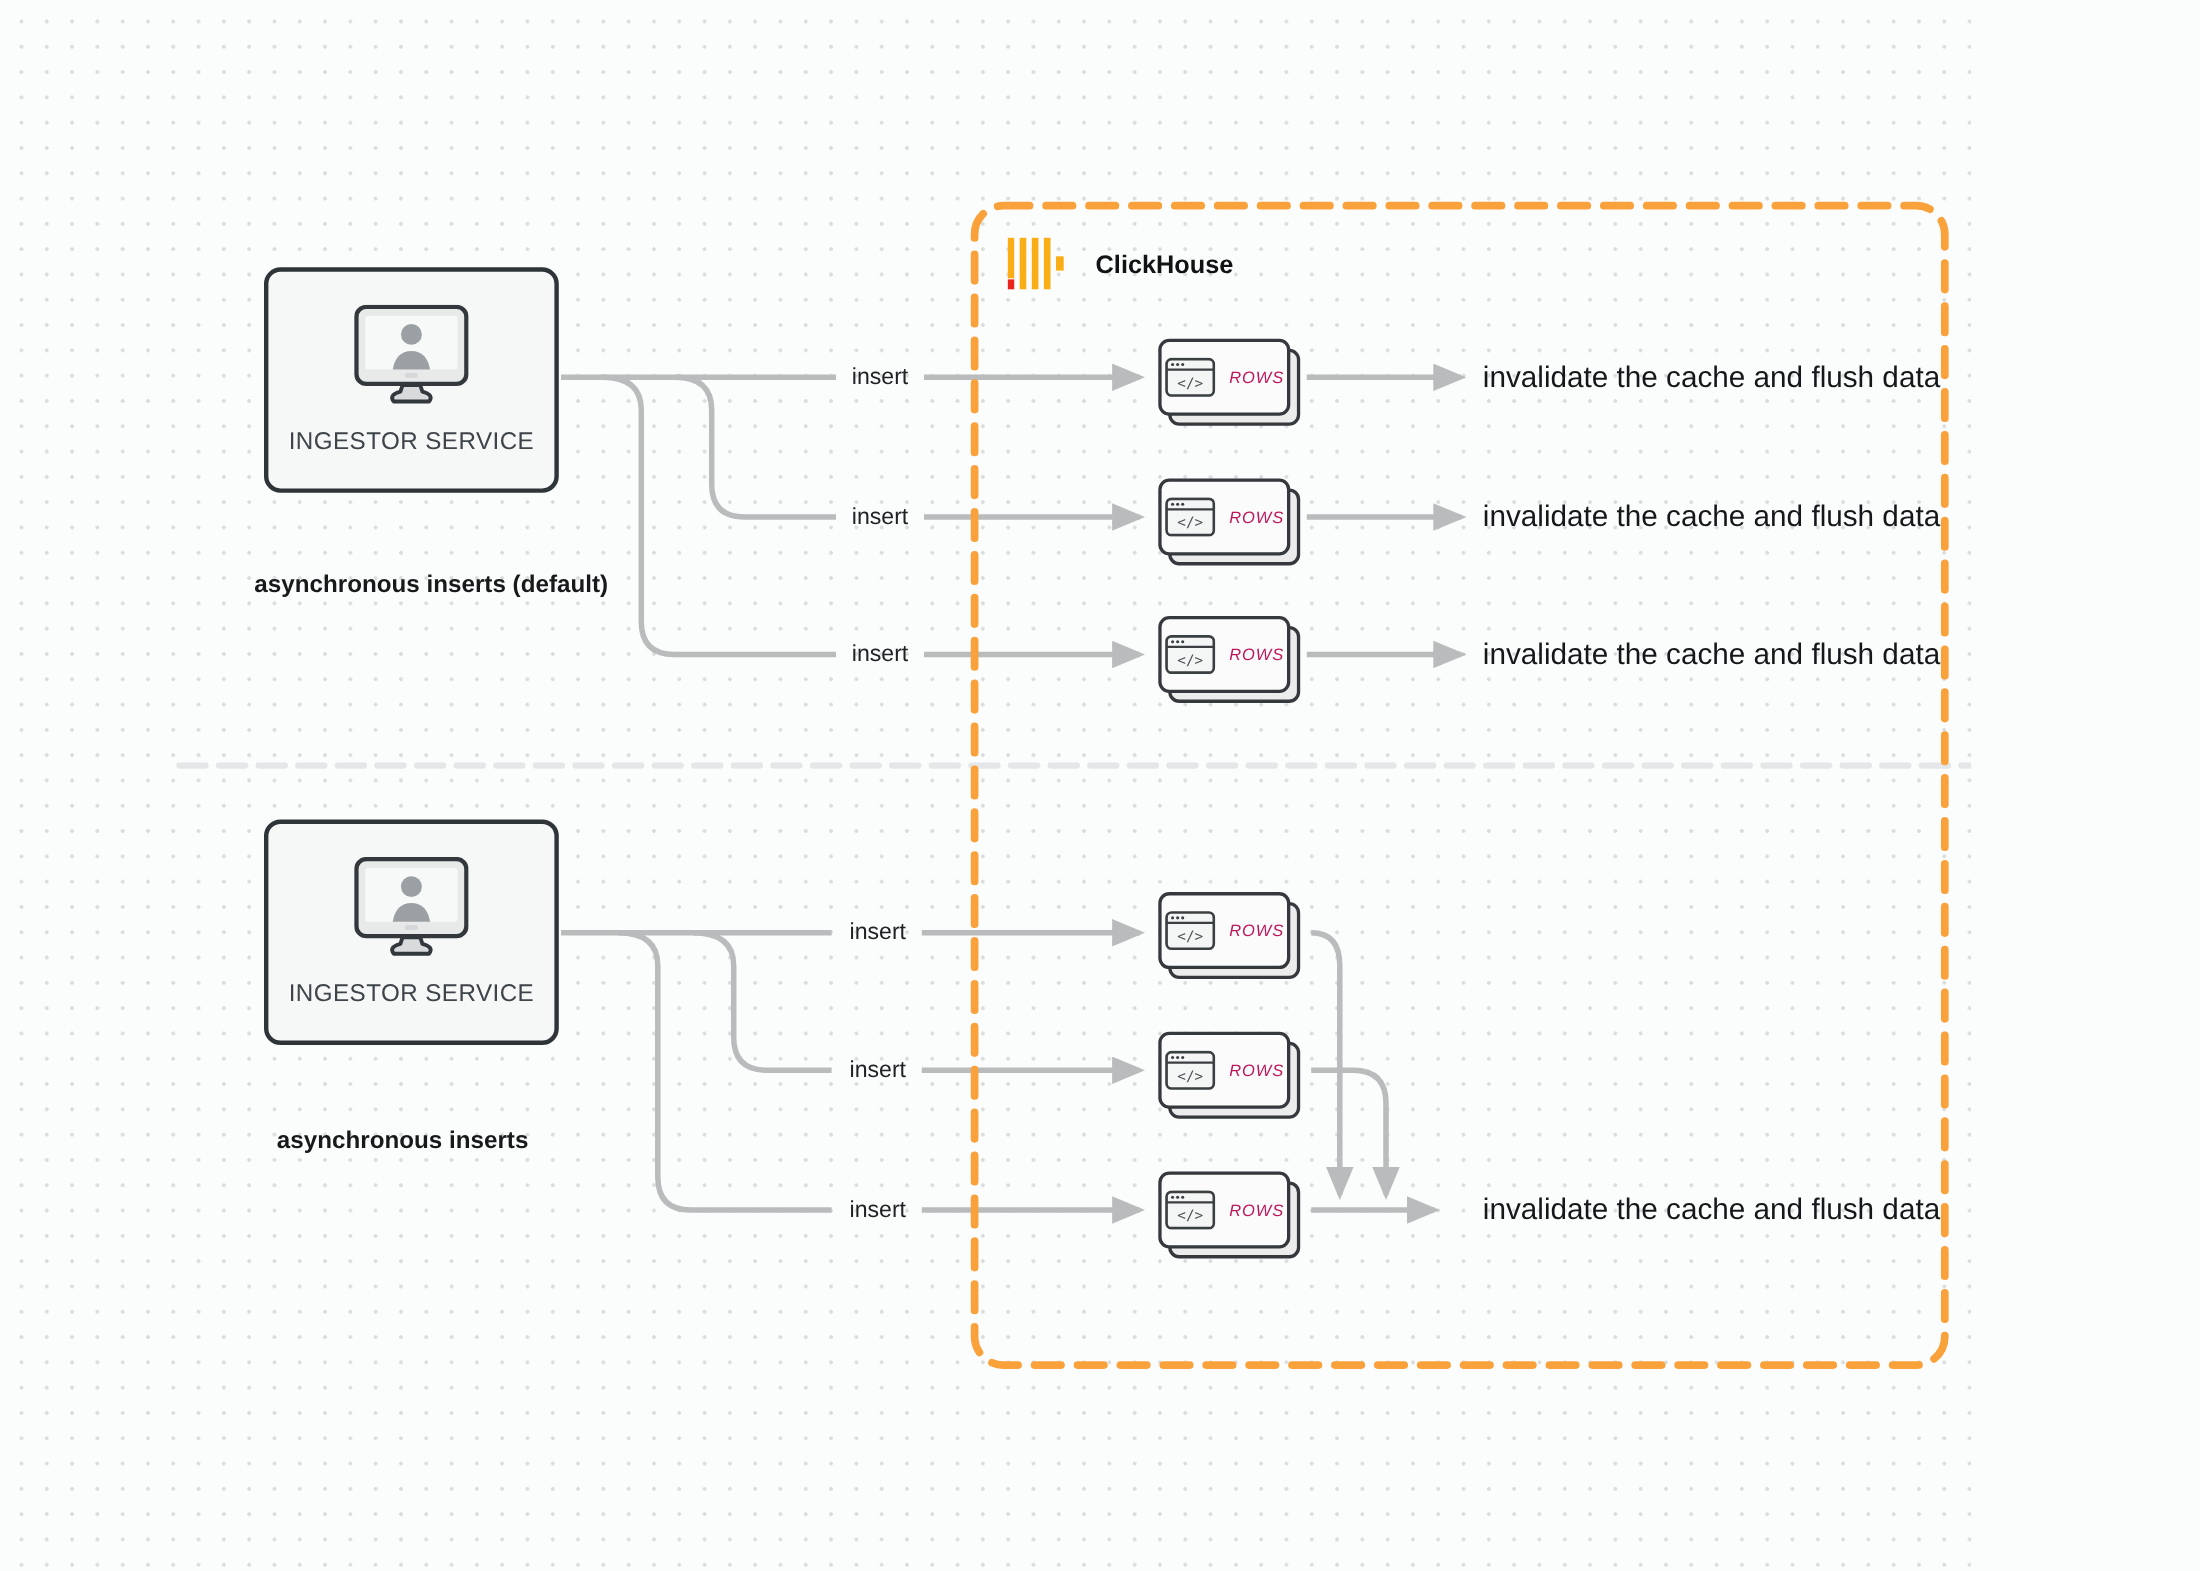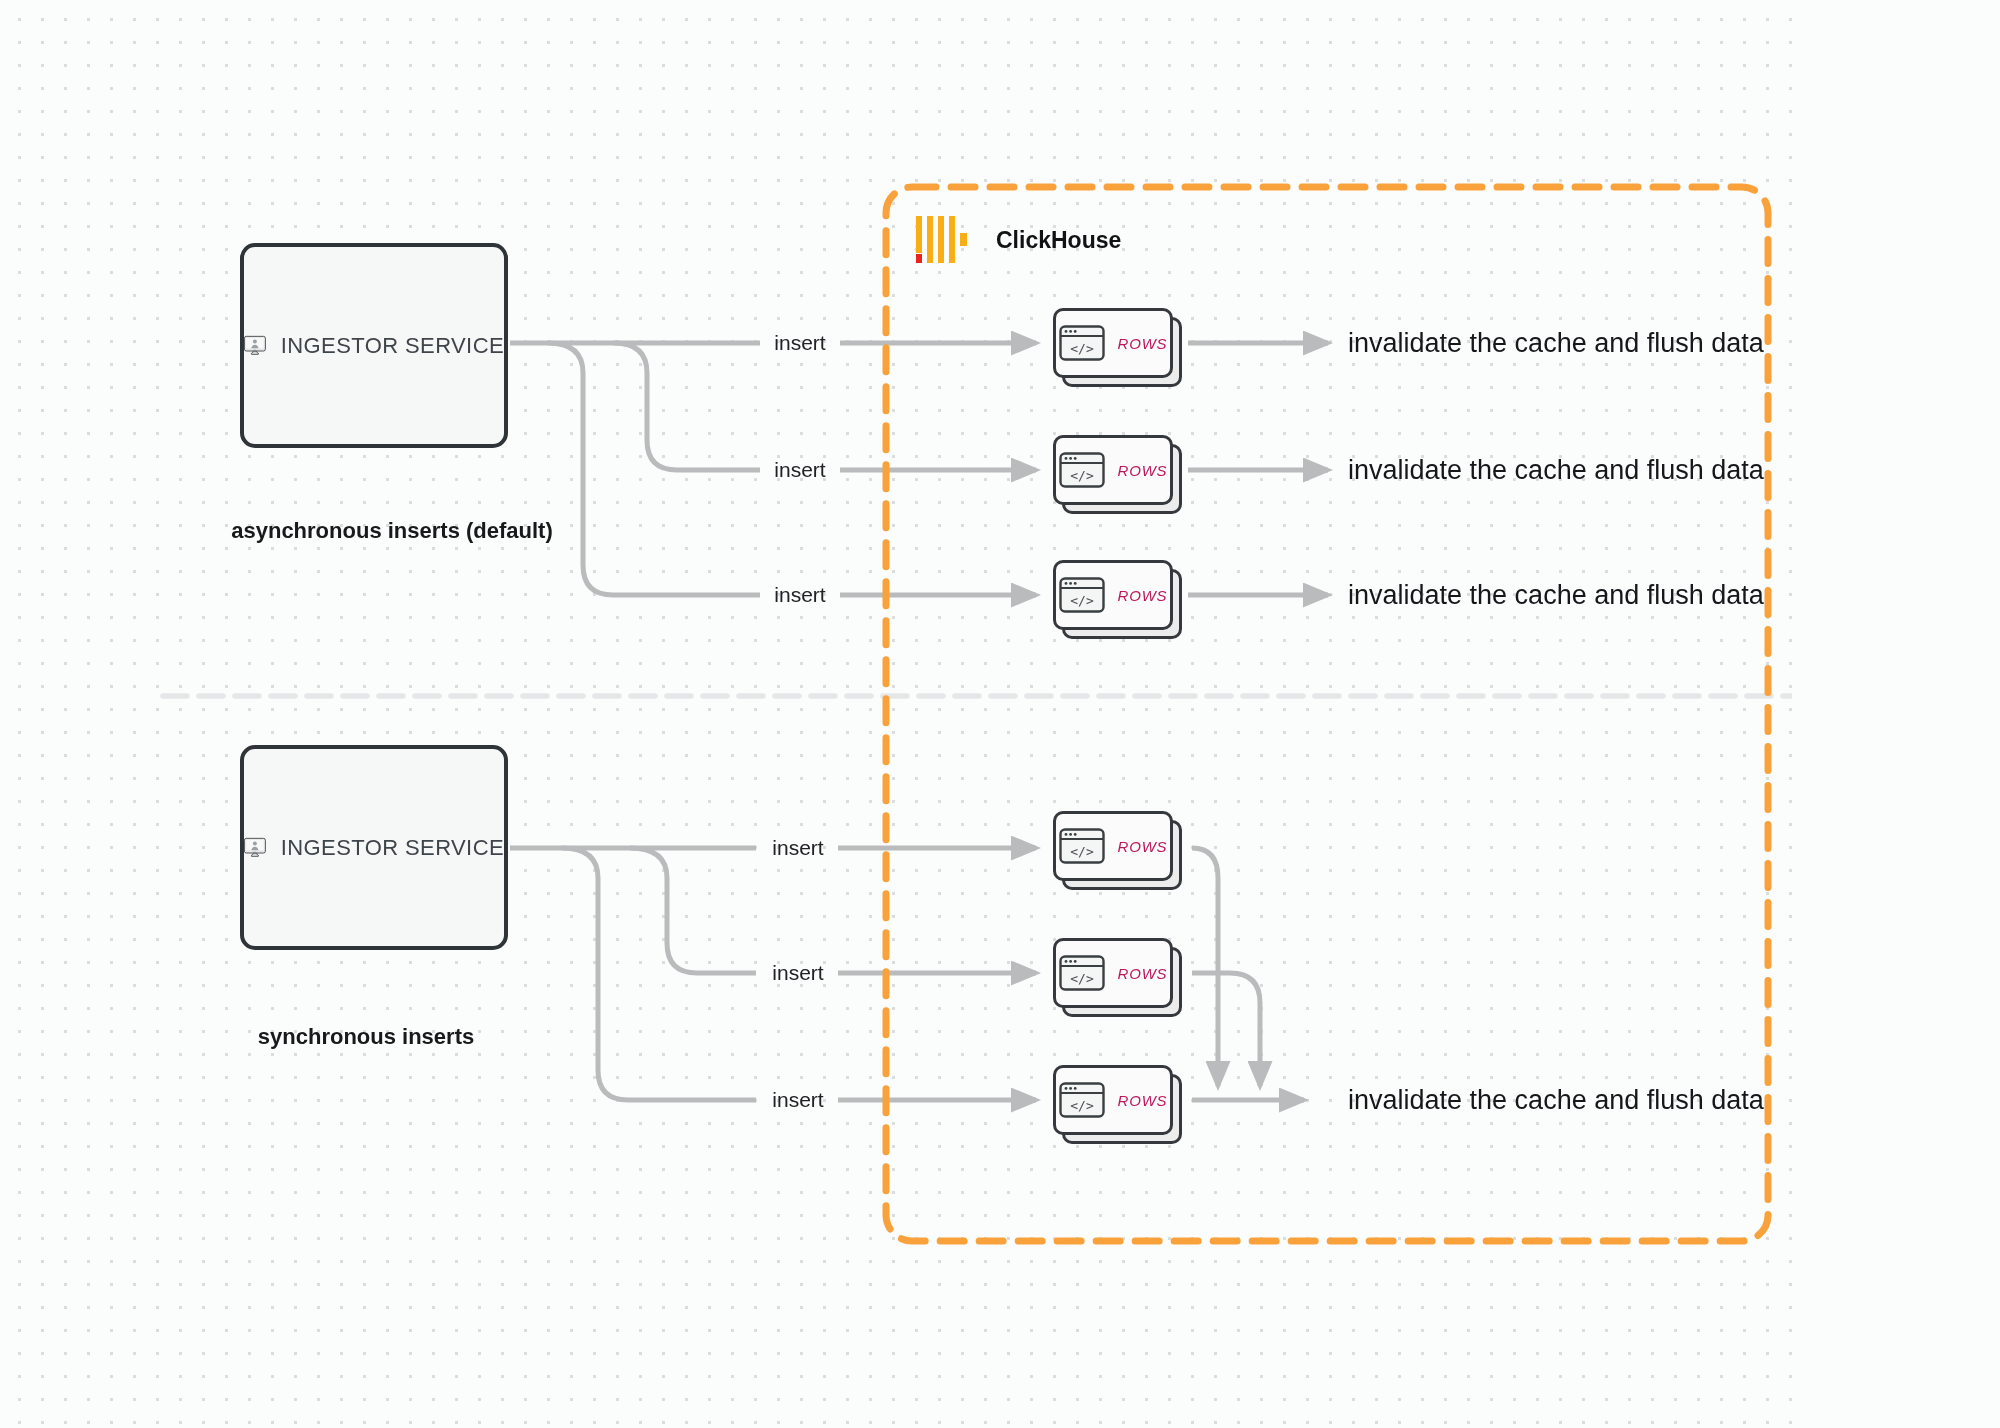--- a/index.html
+++ b/index.html
@@ -14,21 +14,21 @@
     background-image:radial-gradient(circle, #dbdddd 1.7px, transparent 1.9px);
     background-size:23px 23px;
     background-position:8px 8px;
   }
   svg.connectors{position:absolute;left:0;top:0;z-index:1;}
 
   
   .service-box{
     position:absolute;z-index:2;width:268px;height:205px;
     background:#f6f7f7;border:4px solid #2e3438;border-radius:15px;
-    box-sizing:border-box;display:flex;
+    box-sizing:border-box;display:flex;flex-direction:column;
     align-items:center;justify-content:center;gap:15px;
   }
   .service-label{
     font-size:22px;color:#3e454a;letter-spacing:.4px;white-space:nowrap;
   }
 
   
   .caption{
     position:absolute;z-index:2;transform:translate(-50%,-50%);
     font-size:22px;font-weight:bold;color:#17191b;white-space:nowrap;
@@ -137,21 +137,21 @@
     <svg width="104" height="96" viewBox="0 0 104 96">
       <rect x="2" y="2" width="100" height="70" rx="9" fill="#e8eaea" stroke="#33383c" stroke-width="4"></rect>
       <rect x="10" y="10" width="84" height="49" rx="3" fill="#f7f8f8"></rect>
       <circle cx="52" cy="27" r="9.5" fill="#9aa0a3"></circle>
       <path d="M35 59 q3 -17 17 -17 q14 0 17 17 z" fill="#9aa0a3"></path>
       <rect x="46" y="62" width="12" height="4.5" rx="2.2" fill="#d5d7d8"></rect>
       <path d="M44 73 h16 l2 6 q11 3 6 9 h-32 q-5 -6 6 -9 z" fill="#d9dadb" stroke="#33383c" stroke-width="3.5" stroke-linejoin="round"></path>
     </svg>
     <div class="service-label">INGESTOR SERVICE</div>
   </div>
-  <div class="caption" style="left:366px;top:1037px;">synchronous inserts</div>
+  <div class="caption" style="left:366px;top:1037px;">asynchronous inserts</div>
 
   <div class="insert-label" style="left:800px;top:343px;">insert</div>
   <div class="insert-label" style="left:800px;top:470px;">insert</div>
   <div class="insert-label" style="left:800px;top:595px;">insert</div>
 
   <div class="insert-label" style="left:798px;top:848px;">insert</div>
   <div class="insert-label" style="left:798px;top:973px;">insert</div>
   <div class="insert-label" style="left:798px;top:1100px;">insert</div>
 
   <div class="rows-card" style="left:1053px;top:308px;">

